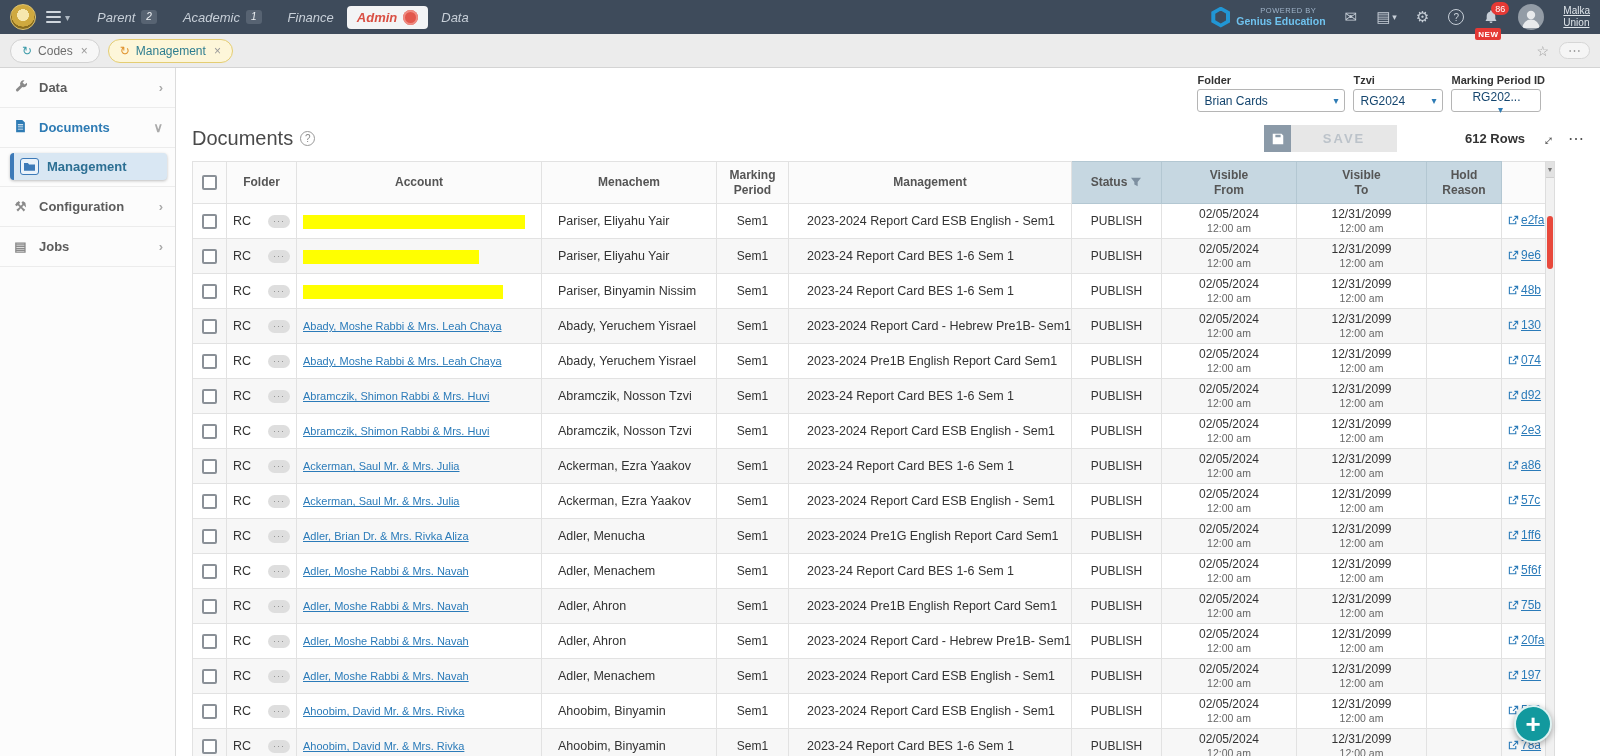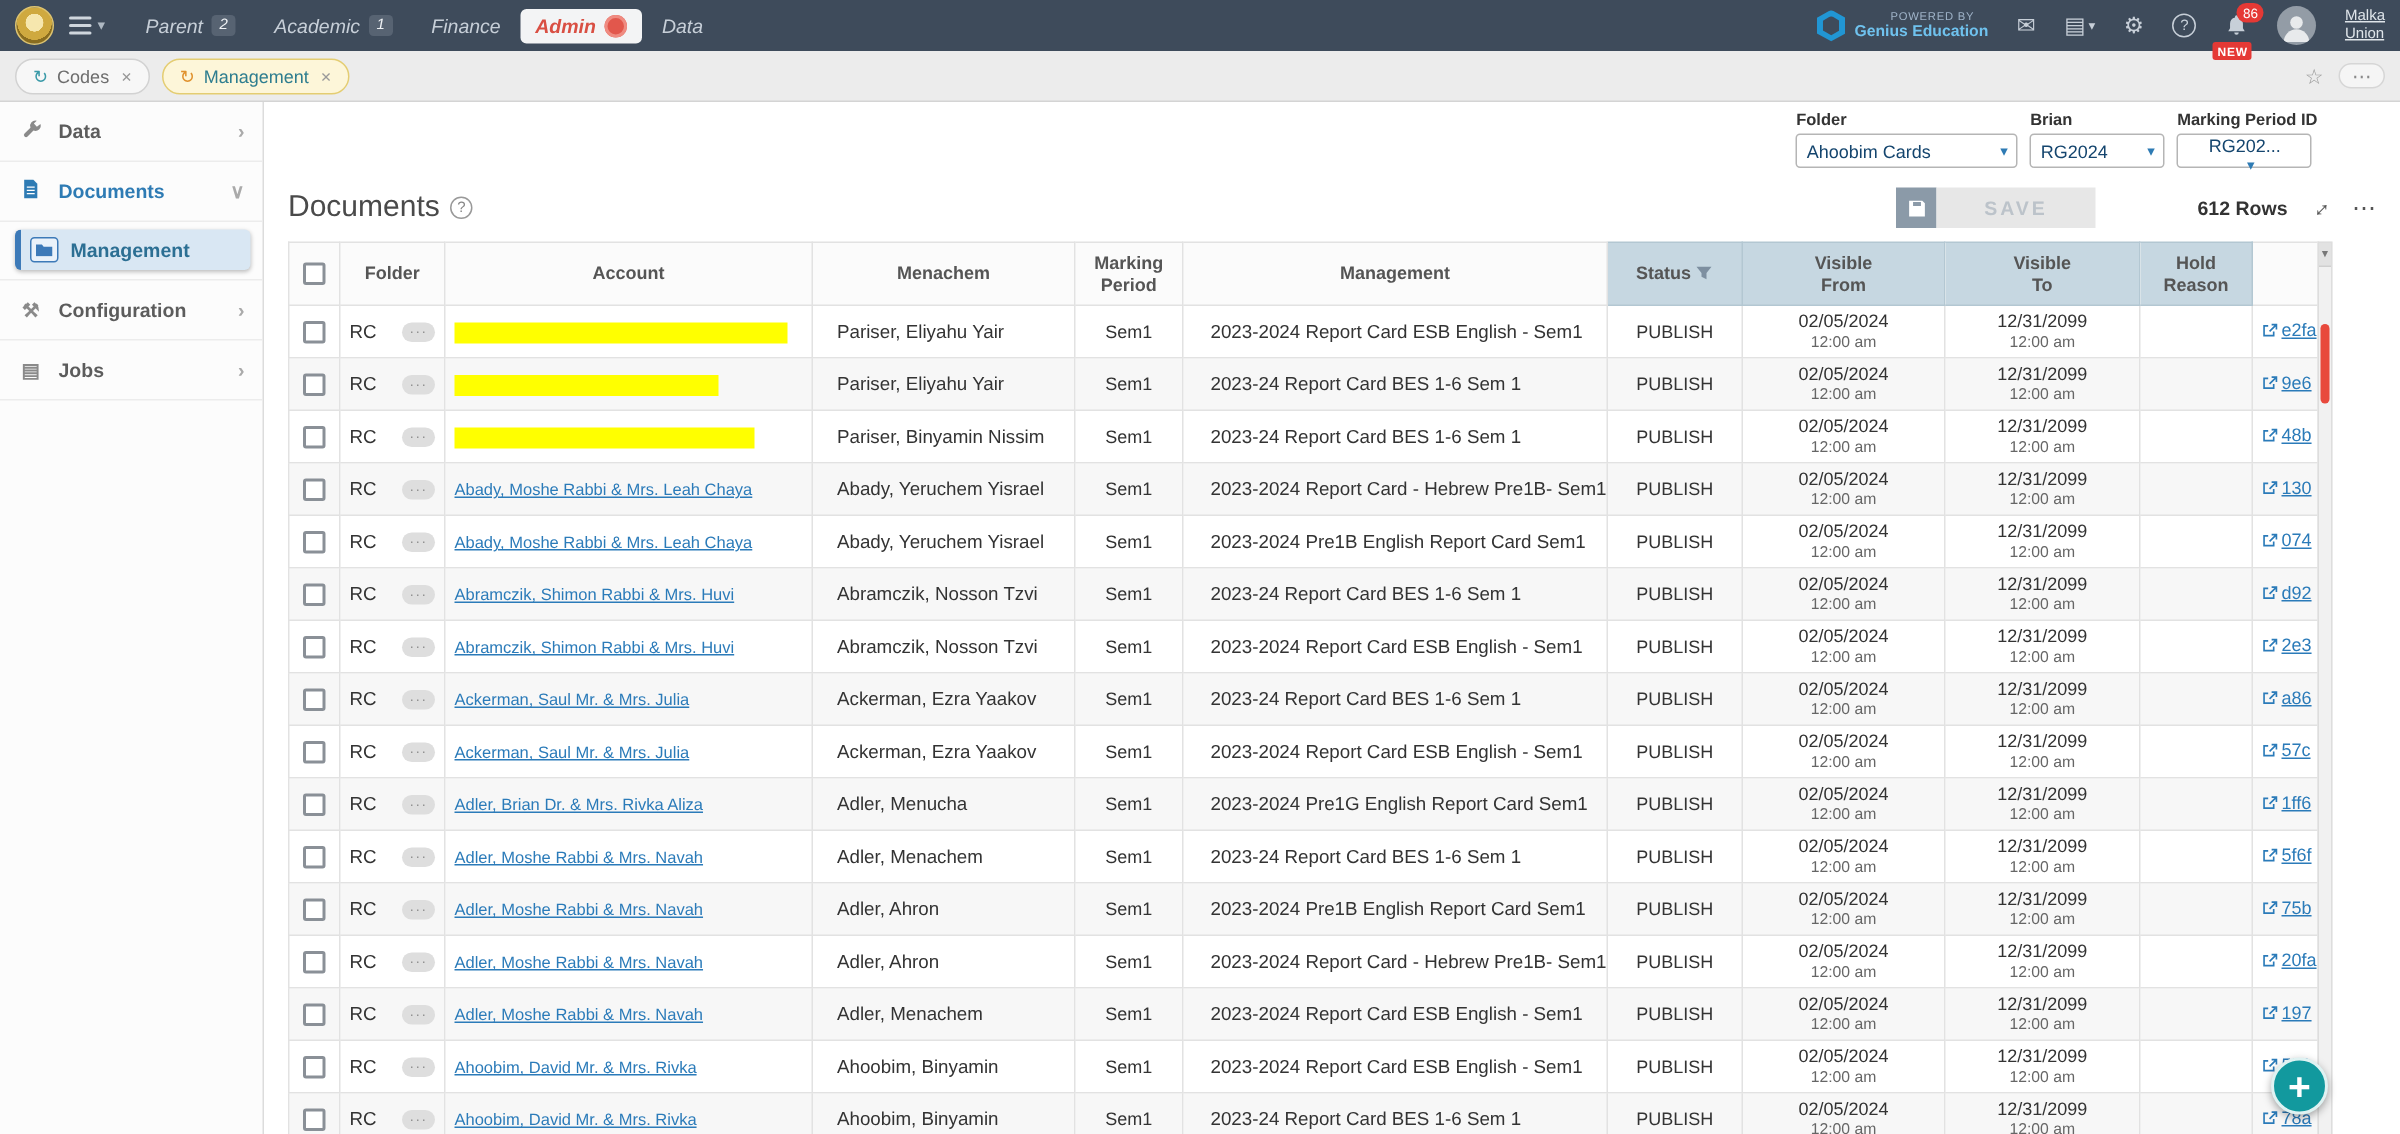--- a/index.html
+++ b/index.html
@@ -278,26 +278,26 @@
       <span class="chev">›</span>
     </div>
   </div>
 
   <div class="main">
 
     <div class="filters-row">
       <div class="filter f-folder">
         <span class="flabel">Folder</span>
         <div class="select">
-          <span>Ahoobim Cards</span>
+          <span>Brian Cards</span>
           <span class="caret">▾</span>
         </div>
       </div>
       <div class="filter f-term">
-        <span class="flabel">Brian</span>
+        <span class="flabel">Tzvi</span>
         <div class="select">
           <span>RG2024</span>
           <span class="caret">▾</span>
         </div>
       </div>
       <div class="filter f-mp">
         <span class="flabel">Marking Period ID</span>
         <div class="select">
           <span>RG202...</span>
           <span class="caret">▾</span>

